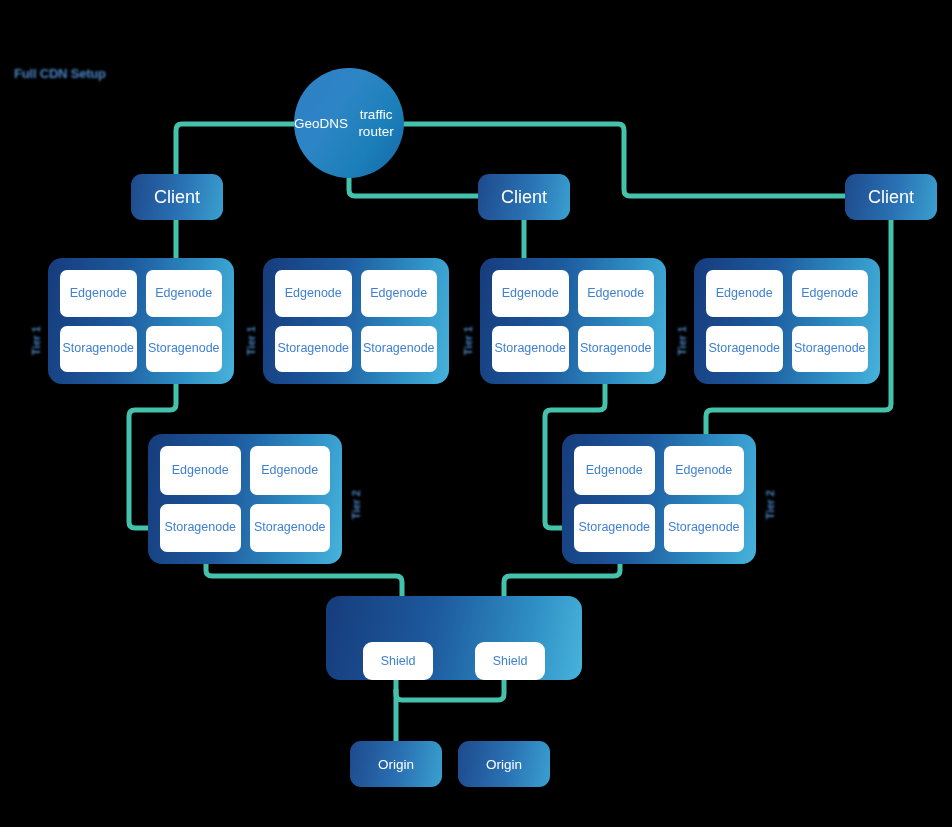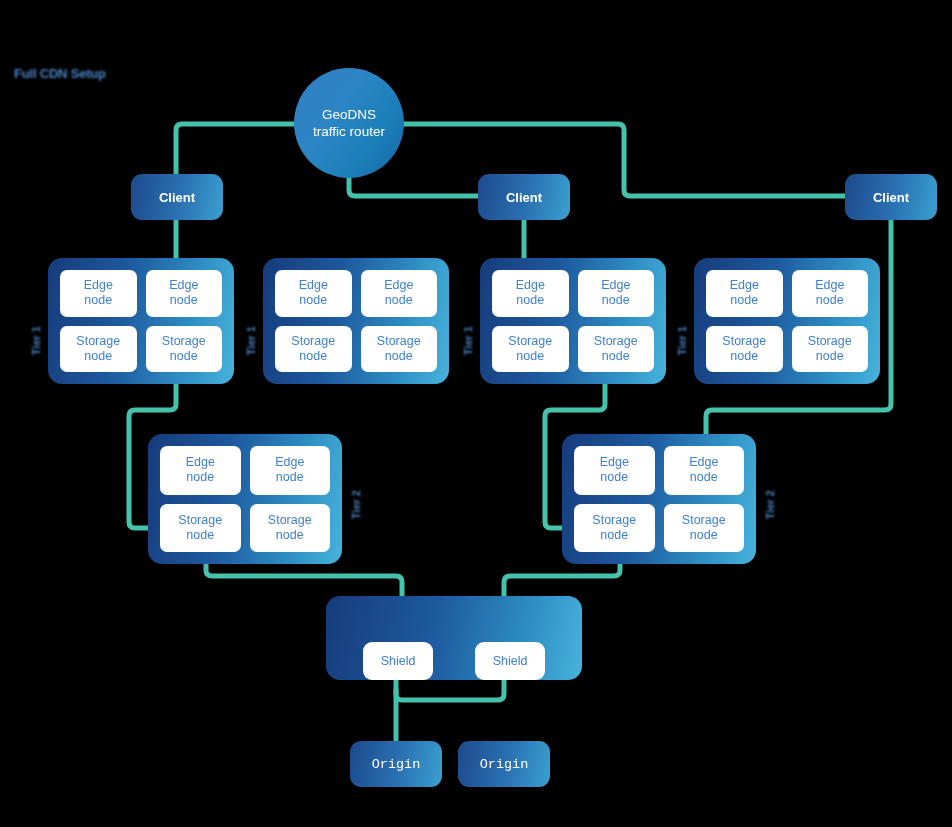--- a/index.html
+++ b/index.html
@@ -35,58 +35,58 @@
     z-index: 5;
   }
 
   
   .geodns {
     left: 294px; top: 68px;
     width: 110px; height: 110px;
     border-radius: 50%;
     background: linear-gradient(125deg, #2f7ec2 0%, #2d85c6 38%, #1b7fb8 70%, #1666a8 100%);
     display: flex;
-    flex-direction: column;
+    flex-direction: row;
     align-items: center;
     justify-content: center;
     color: #ffffff;
     font-size: 13.5px;
     line-height: 17px;
     text-align: center;
     font-weight: 500;
   }
 
   
   .client {
     width: 92px; height: 46px;
     border-radius: 11px;
     background: linear-gradient(100deg, #1d4a8c 0%, #2a72b4 55%, #3aa0cf 100%);
     display: flex; align-items: center; justify-content: center;
     color: #ffffff;
-    font-size: 13px;
-    font-weight: 700;
+    font-size: 18px;
+    font-weight: 400;
   }
 
   
   .group {
     border-radius: 14px;
     background: linear-gradient(100deg, #163c7c 0%, #1d5a9e 40%, #2f8fc4 75%, #47b3dc 100%);
     padding: 12px;
     display: grid;
     grid-template-columns: 1fr 1fr;
     gap: 9px 9px;
   }
   .group.top { width: 186px; height: 126px; }
   .group.mid { width: 194px; height: 130px; }
 
   .chip {
     background: #ffffff;
     border-radius: 7px;
     display: flex;
-    flex-direction: column;
+    flex-direction: row;
     align-items: center;
     justify-content: center;
     color: #3f80d0;
     font-size: 12.5px;
     line-height: 15px;
     font-weight: 500;
     text-align: center;
   }
 
   
@@ -127,21 +127,20 @@
 
   
   .origin {
     width: 92px; height: 46px;
     border-radius: 11px;
     background: linear-gradient(100deg, #1d4a8c 0%, #2a72b4 55%, #3aa0cf 100%);
     display: flex; align-items: center; justify-content: center;
     color: #ffffff;
     font-size: 13.5px;
     font-weight: 500;
-    font-family: Liberation Mono, monospace;
   }
 </style>
 </head>
 <body>
 
 <div id="stage">
 
   <div class="title">Full CDN Setup</div>
 
   <svg id="wires" viewBox="0 0 952 827" xmlns="http://www.w3.org/2000/svg">

